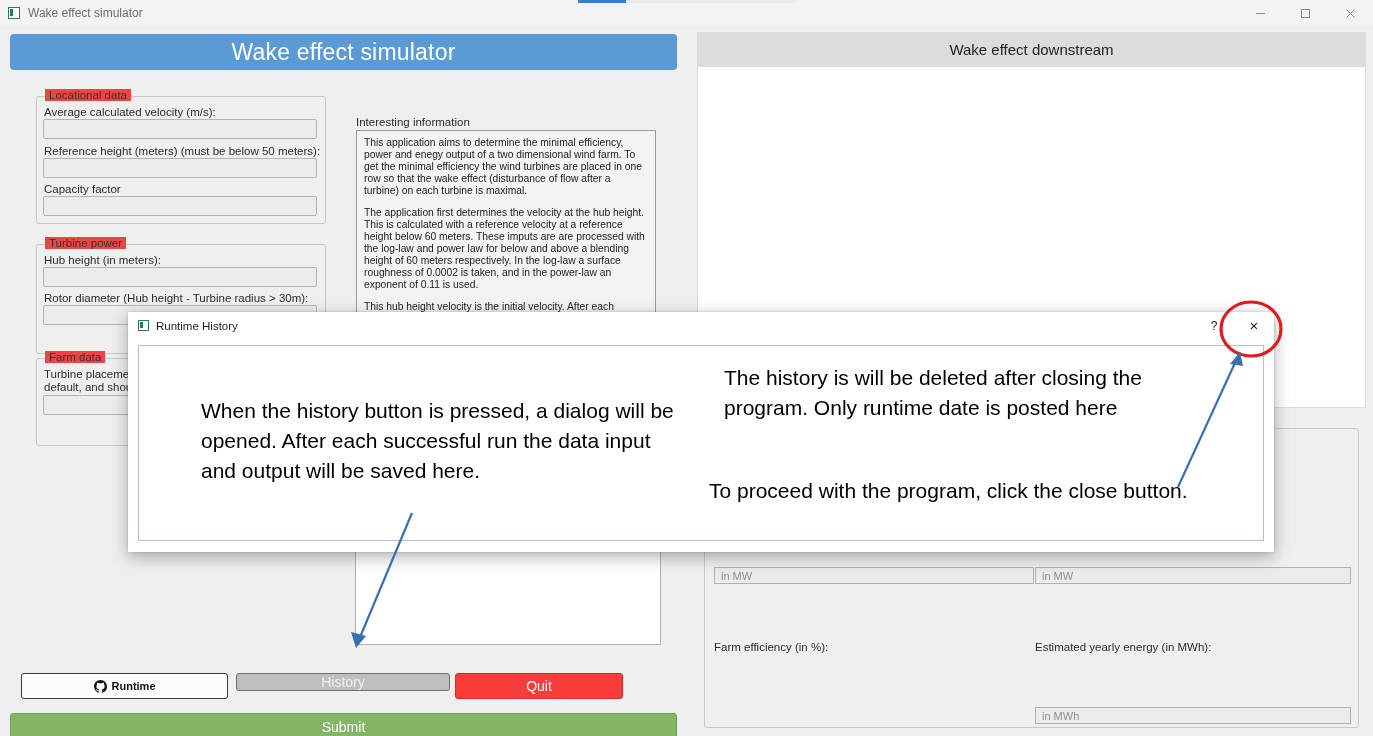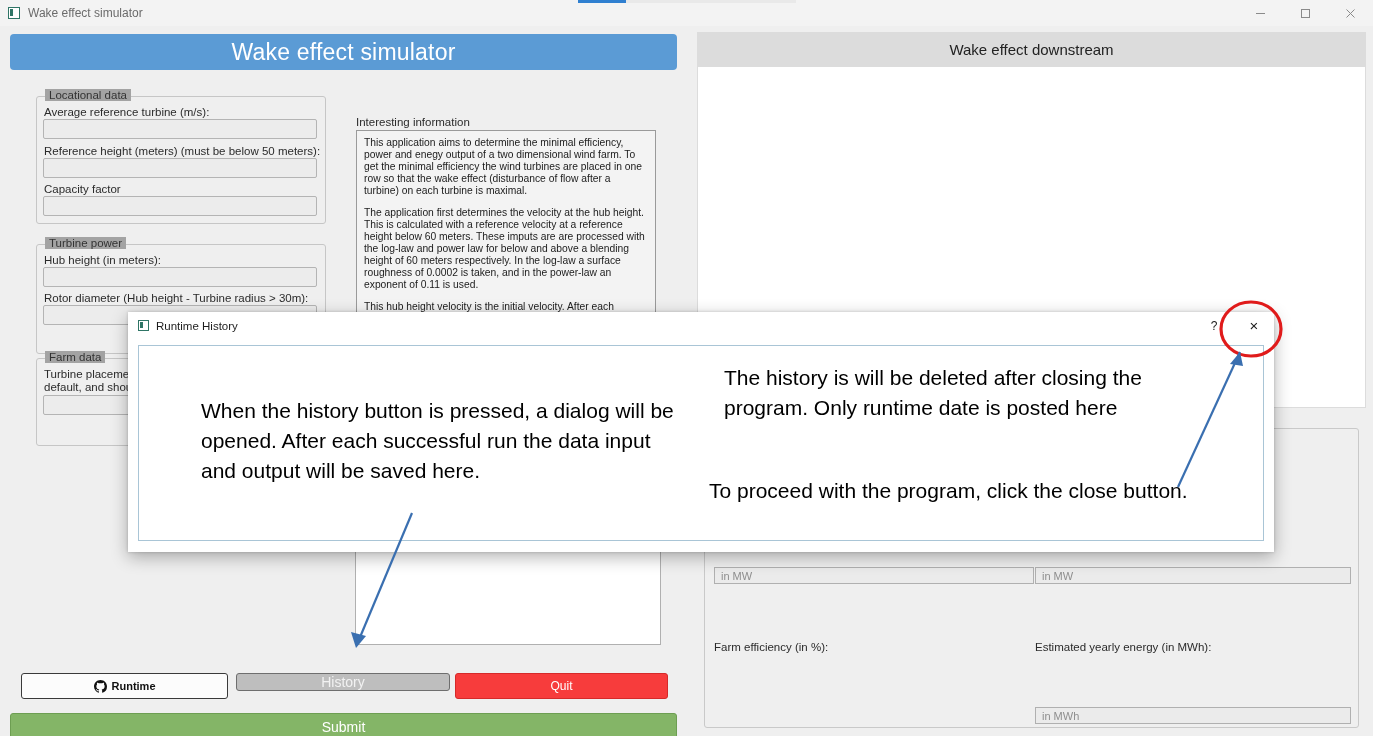--- a/index.html
+++ b/index.html
@@ -61,21 +61,21 @@
     display:flex; align-items:center; justify-content:center;
     color:#ffffff; font-size:23px; letter-spacing:.2px;
   }
 
   
   .groupbox {
     position:absolute; border:1px solid #c6c6c6; border-radius:3px;
     background:transparent;
   }
   .group-title {
-    position:absolute; top:-8px; left:8px; background:#a3a3a3;
+    position:absolute; top:-8px; left:8px; background:#ef4444;
     padding:0 4px; font-size:11.5px; color:#333;
   }
   .field-label {
     position:absolute; font-size:11.5px; color:#2b2b2b; line-height:13px;
   }
   .field-input {
     position:absolute; background:#ececec;
     border:1px solid #b4b4b4; border-radius:2px; box-sizing:border-box;
   }
 
@@ -106,22 +106,22 @@
   .btn-github {
     left:21px; top:647px; width:207px; height:26px;
     background:#fcfcfc; border:1px solid #3a3a3a; color:#111;
     font-size:11px; font-weight:bold; gap:5px;
   }
   .btn-history {
     left:236px; top:647px; width:214px; height:18px;
     background:#bebebe; border:1px solid #6e6e6e; color:#f2f2f2; font-size:14px;
   }
   .btn-quit {
-    left:455px; top:647px; width:213px; height:26px;
-    background:#f73c3c; border:1px solid #d52a2a; color:#ffffff; font-size:12px;
+    left:455px; top:647px; width:168px; height:26px;
+    background:#f73c3c; border:1px solid #d52a2a; color:#ffffff; font-size:14px;
   }
   .btn-submit {
     left:10px; top:687px; width:667px; height:27px;
     background:#84b567; border:1px solid #6d9e52; color:#ffffff; font-size:14px;
   }
 
   
   .right-panel {
     position:absolute; left:688px; top:26px; width:685px; height:710px;
     background:#efefef;
@@ -221,21 +221,21 @@
 
   <div class="page-bg"></div>
 
   <div class="left-panel">
 
     <div class="app-banner">Wake effect simulator</div>
 
     <div class="groupbox" style="left:36px; top:70px; width:288px; height:126px;">
       <span class="group-title">Locational data</span>
     </div>
-    <div class="field-label" style="left:44px; top:80px;">Average reference turbine (m/s):</div>
+    <div class="field-label" style="left:44px; top:80px;">Average calculated velocity (m/s):</div>
     <input class="field-input" style="left: 43px; top: 93px; width: 274px; height: 20px;" placeholder="">
     <div class="field-label" style="left:44px; top:119px;">Reference height (meters) (must be below 50 meters):</div>
     <input class="field-input" style="left: 43px; top: 132px; width: 274px; height: 20px;" placeholder="">
     <div class="field-label" style="left:44px; top:157px;">Capacity factor</div>
     <input class="field-input" style="left: 43px; top: 170px; width: 274px; height: 20px;" placeholder="">
 
     <div class="groupbox" style="left:36px; top:218px; width:288px; height:108px;">
       <span class="group-title">Turbine power</span>
     </div>
     <div class="field-label" style="left:44px; top:228px;">Hub height (in meters):</div>

